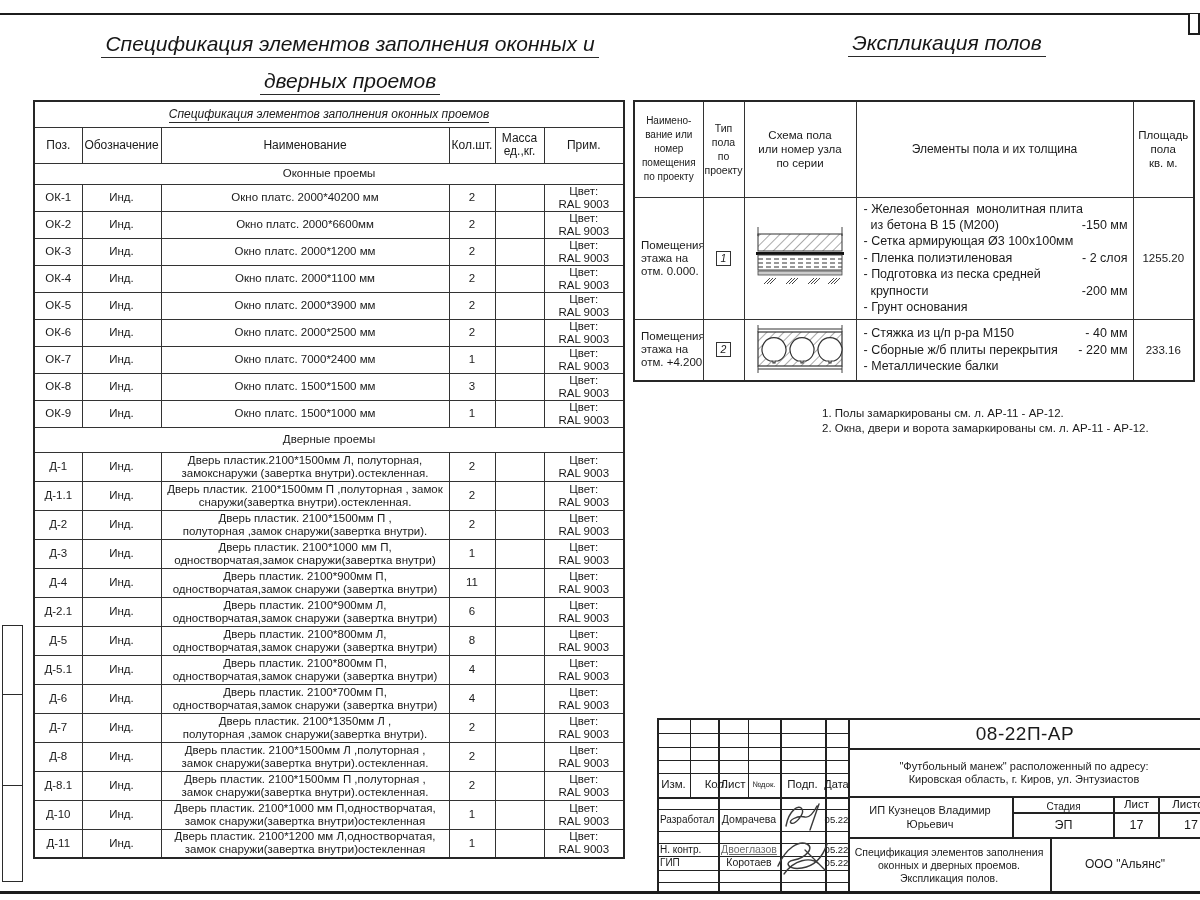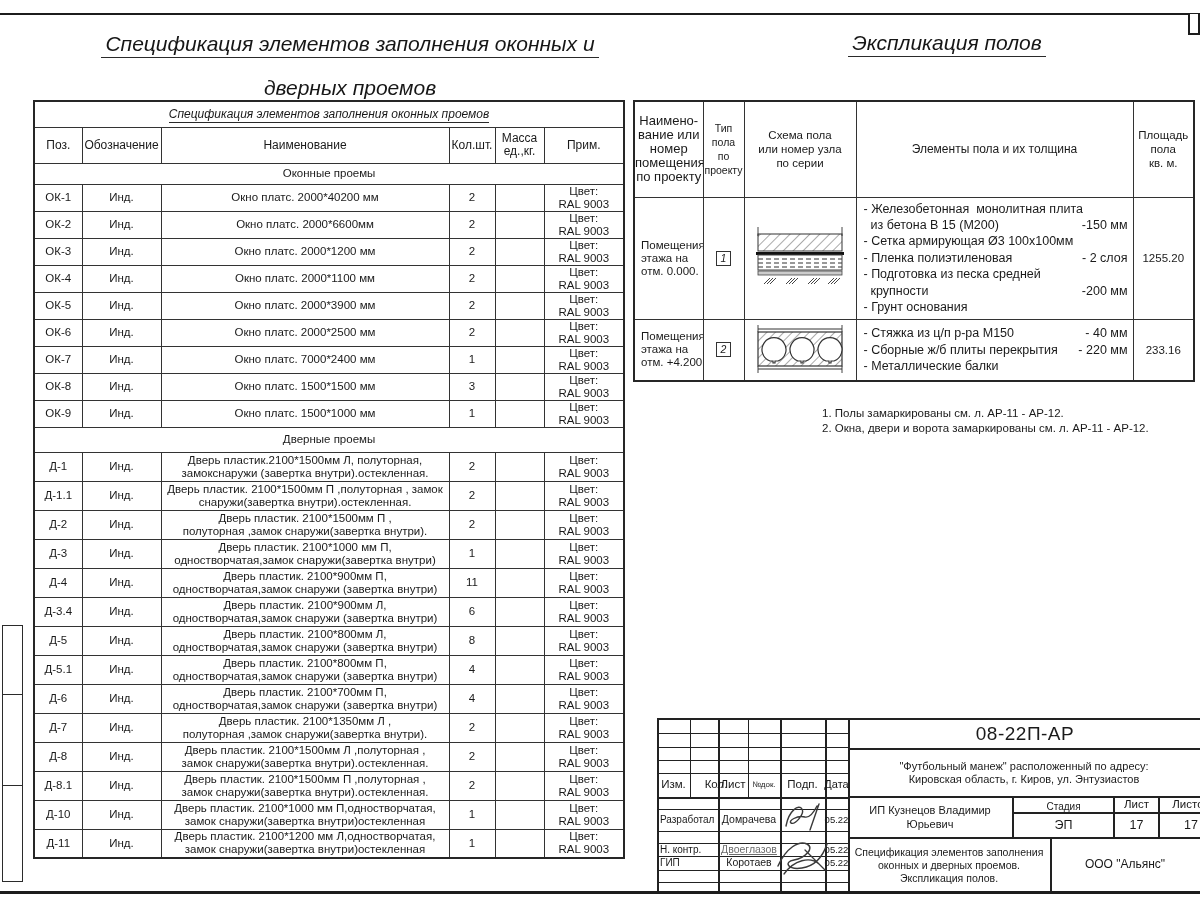--- a/index.html
+++ b/index.html
@@ -77,21 +77,21 @@
   <div class="frame-bottom"></div>
   <div class="corner-box"></div>
   <div class="left-strip">
     <div class="cell c1"></div>
     <div class="cell c2"></div>
     <div class="cell c3"></div>
   </div>
 
   <div class="main-title">
     <div><span>Спецификация элементов заполнения оконных и</span></div>
-    <div style="margin-top:13px;"><span>дверных проемов</span></div>
+    <div style="margin-top:6px;"><span>дверных проемов</span></div>
   </div>
 
   <div class="floors-title">
     <span>Экспликация полов</span>
   </div>
 
   <table class="spec">
     <colgroup>
         <col style="width:48px">
         <col style="width:79px">
@@ -265,21 +265,21 @@
           <td>Инд.</td>
           <td class="nm">Дверь пластик. 2100*900мм П,
 одностворчатая,замок снаружи (завертка внутри)</td>
           <td>11</td>
           <td></td>
           <td class="note">Цвет:
 RAL 9003</td>
         </tr>
 
         <tr class="door-row">
-          <td>Д-3.4</td>
+          <td>Д-2.1</td>
           <td>Инд.</td>
           <td class="nm">Дверь пластик. 2100*900мм Л,
 одностворчатая,замок снаружи (завертка внутри)</td>
           <td>6</td>
           <td></td>
           <td class="note">Цвет:
 RAL 9003</td>
         </tr>
 
         <tr class="door-row">
@@ -376,21 +376,21 @@
   <table class="floors">
     <colgroup>
         <col style="width:69px">
         <col style="width:41px">
         <col style="width:112px">
         <col style="width:277px">
         <col style="width:61px">
       </colgroup>
     <tbody>
       <tr class="f-head">
-        <td style="font-size:13px;">Наимено-
+        <td style="font-size:10px;">Наимено-
 вание или
 номер
 помещения
 по проекту</td>
         <td style="font-size:10.5px;">Тип
 пола
 по
 проекту</td>
         <td>Схема пола
 или номер узла

